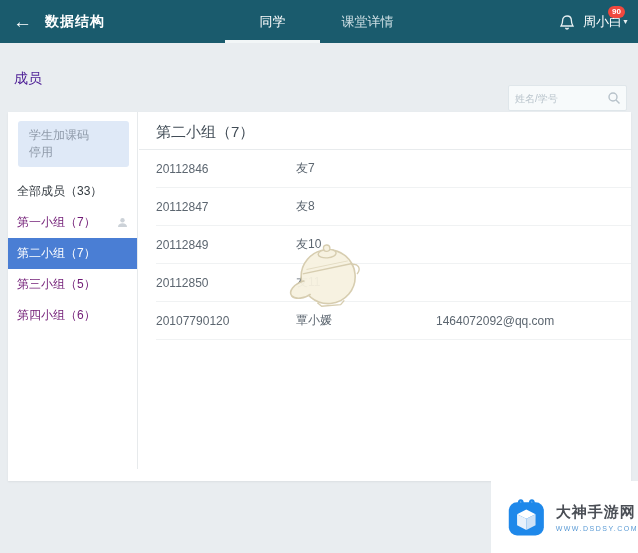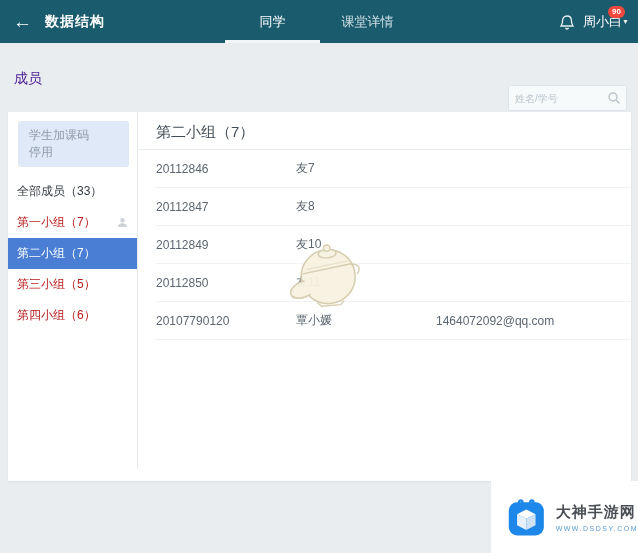--- a/index.html
+++ b/index.html
@@ -35,21 +35,21 @@
   .searchbox{position:absolute;right:11px;top:66px;width:119px;height:26px;background:#f7fafb;border:1px solid #dfe6ea;border-radius:2px;margin-top:19px;}
   .searchbox input{position:absolute;left:6px;top:1px;width:92px;height:22px;border:none;outline:none;background:transparent;font-size:10px;color:#6d7a84;font-family:inherit;}
   .searchbox input::placeholder{color:#b9c4cc;}
   .search-ic{position:absolute;right:5px;top:5px;}
 
   
   .card{position:absolute;left:8px;top:112px;width:623px;height:369px;background:#fff;box-shadow:0 1px 2px rgba(0,0,0,.06);}
   .sidebar{position:absolute;left:0;top:0;bottom:12px;width:130px;border-right:1px solid #e7eaec;}
   .join-box{position:absolute;left:10px;top:9px;width:111px;height:46px;background:var(--join-box-bg);border-radius:3px;padding:6px 11px;font-size:12px;color:#8f9aa9;line-height:17px;cursor:pointer;}
   .group-list{position:absolute;left:0;top:64px;right:0;text-align:right;}
-  .group-item{display:flex;align-items:center;height:31px;padding:0 9px;font-size:12px;color:#b91c1c;cursor:pointer;}
+  .group-item{display:flex;align-items:center;height:31px;padding:0 9px;font-size:12px;color:#701a75;cursor:pointer;}
   .group-item.strong{color:#333a40;}
   .group-item.active{background:var(--active-group-bg);color:#fff;}
   .group-item .p-icon{margin-left:auto;display:flex;}
 
   .content{position:absolute;left:131px;top:0;right:0;bottom:0;}
   .content-head{height:38px;line-height:40px;padding-left:17px;font-size:15px;color:#414c56;border-bottom:1px solid #e8ebed;}
   .rows{padding-left:17px;}
   .row{display:flex;align-items:center;height:38px;border-bottom:1px solid #f0f2f3;font-size:12px;color:#5c6670;cursor:pointer;gap:44px;}
   .col-id{width:96px;}
   .col-name{width:96px;}

